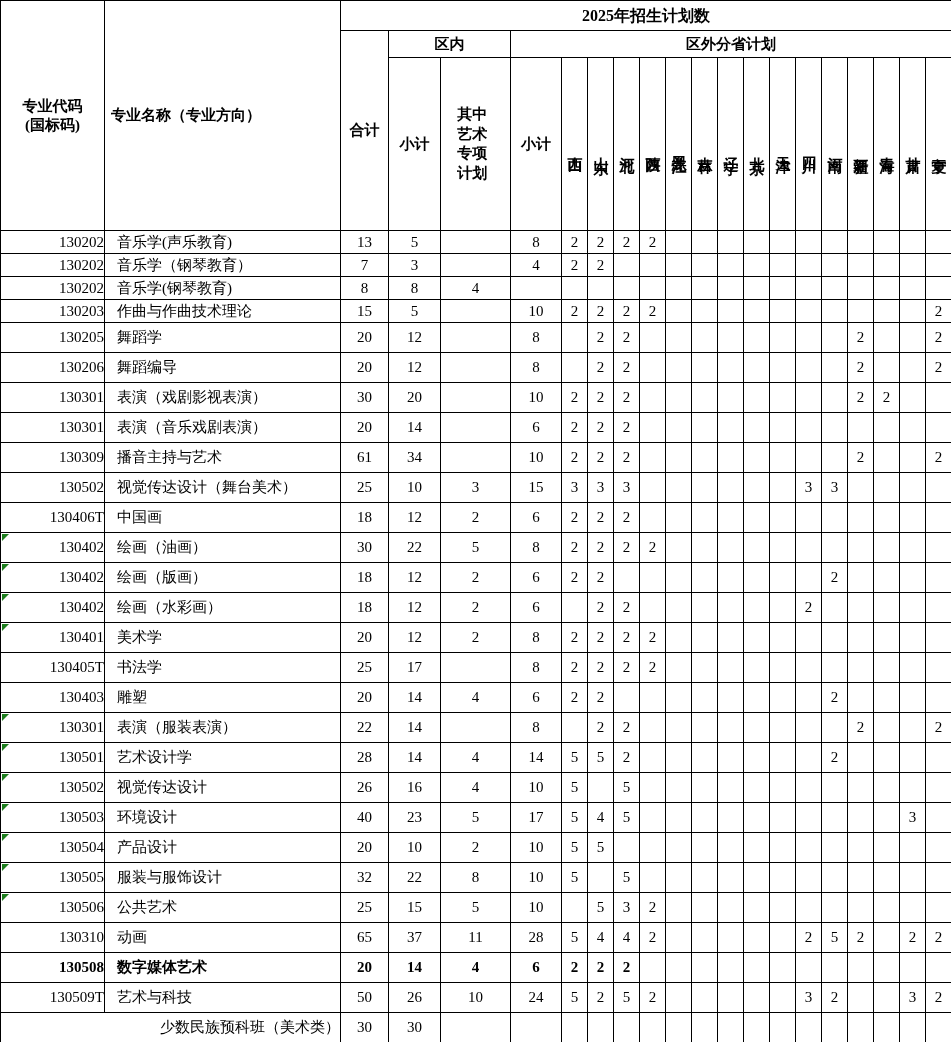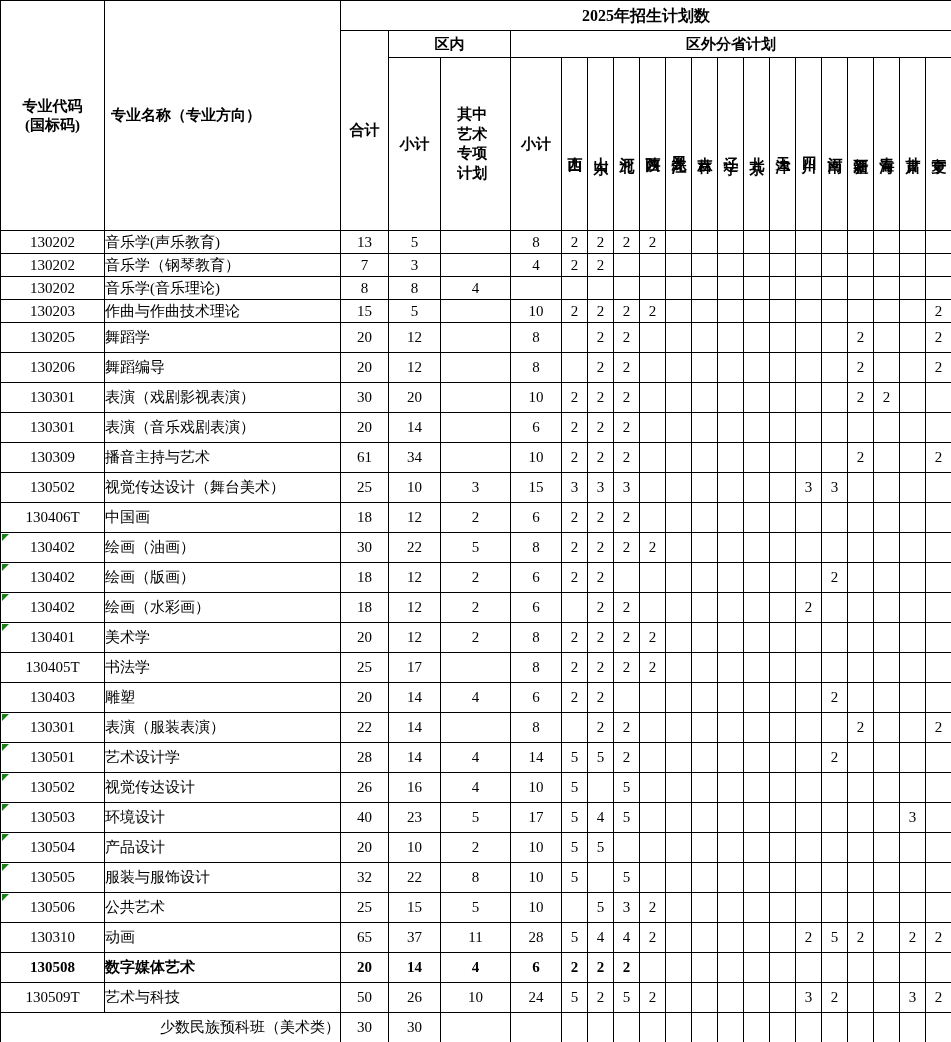--- a/index.html
+++ b/index.html
@@ -3,22 +3,22 @@
 <meta charset="utf-8">
 <style>
   html,body{margin:0;padding:0;background:#ffffff;}
   body{width:951px;font-family:"Liberation Serif","DejaVu Serif",serif;color:#000;}
   table{border-collapse:collapse;table-layout:fixed;width:951px;}
   th,td{border:1px solid #000;padding:0;text-align:center;vertical-align:middle;
         font-size:15px;overflow:hidden;line-height:1.25;}
   thead th{font-weight:bold;}
   th.big{font-size:16px;}
   th.name-h{text-align:left;padding-left:6px;}
-  td.name{text-align:left;padding-left:0;}
-  td.code{position:relative;}
+  td.name{text-align:left;padding-left:12px;}
+  td.code{position:relative;text-align:right;}
   td.merged-name{text-align:right;}
   .corner{position:absolute;top:1px;left:1px;width:7px;height:7px;
           background:#1e7e1e;clip-path:polygon(0 0,100% 0,0 100%);}
   .vert{writing-mode:vertical-rl;text-orientation:upright;letter-spacing:2px;
         display:inline-block;line-height:1;}
   .wrap2{width:2.45em;margin:0 auto;text-align:left;word-break:break-all;line-height:1.3;}
 </style>
 </head>
 <body>
 
@@ -122,21 +122,21 @@
         <td></td>
         <td></td>
         <td></td>
         <td></td>
         <td></td>
         <td></td>
         <td></td>
       </tr>
       <tr style="height: 23px;">
         <td class="code">130202</td>
-        <td class="name">音乐学(音乐理论)</td>
+        <td class="name">音乐学(钢琴教育)</td>
         <td>8</td>
         <td>8</td>
         <td>4</td>
         <td></td>
         <td></td>
         <td></td>
         <td></td>
         <td></td>
         <td></td>
         <td></td>

